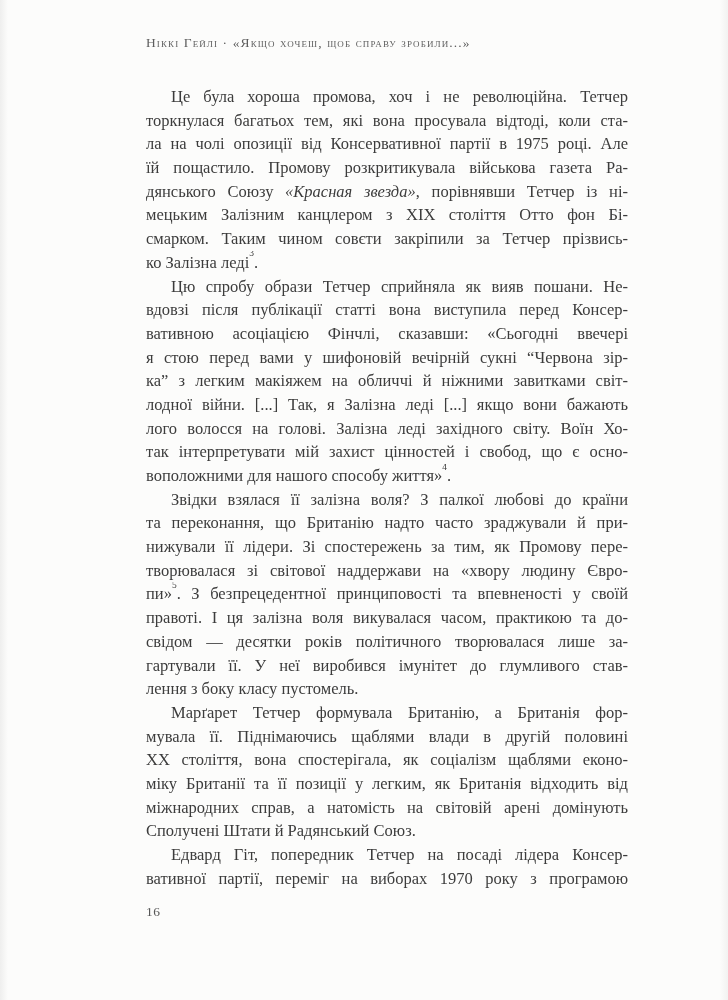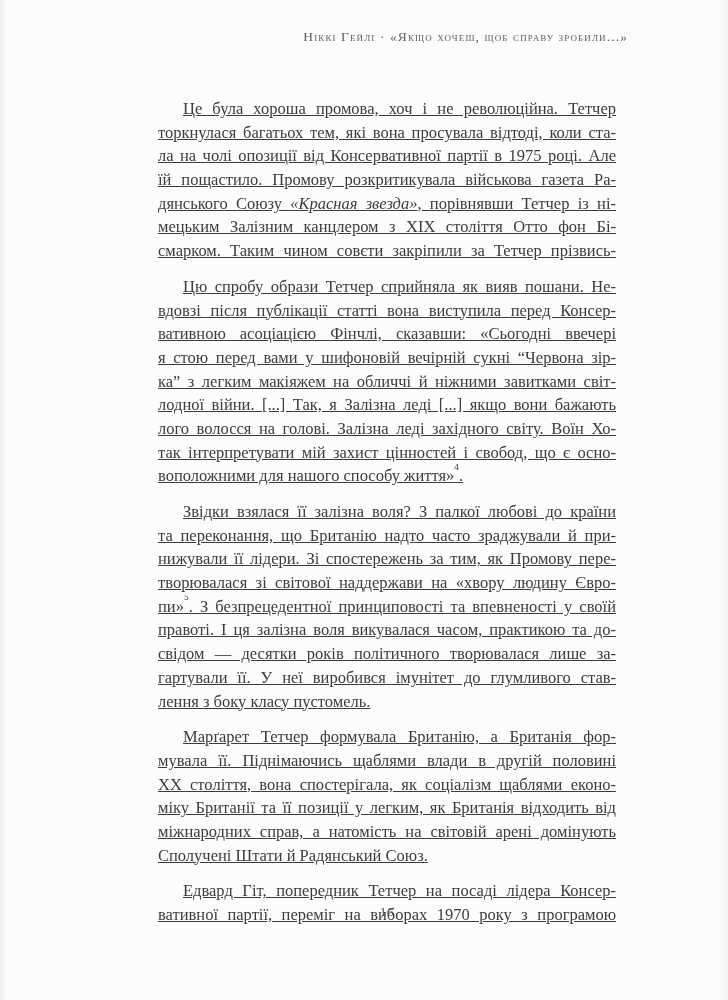--- a/index.html
+++ b/index.html
@@ -17,55 +17,54 @@
     background: linear-gradient(90deg, rgba(120,120,120,0.10), rgba(120,120,120,0));
     pointer-events: none;
   }
   .scan-edge-right {
     position: absolute; right: 0; top: 0; width: 8px; height: 100%;
     background: linear-gradient(270deg, rgba(120,120,120,0.08), rgba(120,120,120,0));
     pointer-events: none;
   }
   .running-head {
     position: absolute;
-    top: 29px; left: 146px; width: 482px;
-    text-align: right;
+    top: 35px; left: 146px; width: 482px;
+    text-align: left;
     font-variant: small-caps;
     letter-spacing: 1.1px;
     font-size: 13.5px;
     color: #5d5d5d;
   }
   .text-block {
     position: absolute;
     top: 85px; left: 146px; width: 482px;
     font-size: 16.5px;
     color: #3c3c3c;
   }
-  .para { margin: 12px; padding: 0; text-decoration: underline; }
+  .para { margin: 0; padding: 0; }
   .line {
     height: 23.7px;
     line-height: 23.7px;
     text-align: justify;
     text-align-last: justify;
     overflow: hidden;
     white-space: normal;
   }
   .line.first { text-indent: 25px; }
   .line.last-left { text-align-last: left; }
   .line em { font-style: italic; }
   .line sup {
     font-size: 9.5px;
     line-height: 0;
     position: relative;
     top: -5px;
   }
   .page-number {
     position: absolute;
     top: 904px; left: 146px; width: 482px;
-    text-align: center;
     font-size: 13.5px;
     letter-spacing: 0.5px;
     color: #565656;
   }
 </style>
 </head>
 <body>
 
 <div class="scan-edge-left"></div>
 <div class="scan-edge-right"></div>
@@ -74,20 +73,21 @@
 
 <div class="text-block">
     <div class="para">
       <div class="line first">Це була хороша промова, хоч і не революційна. Тетчер</div>
       <div class="line">торкнулася багатьох тем, які вона просувала відтоді, коли ста-</div>
       <div class="line">ла на чолі опозиції від Консервативної партії в 1975 році. Але</div>
       <div class="line">їй пощастило. Промову розкритикувала військова газета Ра-</div>
       <div class="line">дянського Союзу <em>«Красная звезда»</em>, порівнявши Тетчер із ні-</div>
       <div class="line">мецьким Залізним канцлером з XIX століття Отто фон Бі-</div>
       <div class="line">смарком. Таким чином совєти закріпили за Тетчер прізвись-</div>
+      <div class="line last-left">ко Залізна леді<sup>3</sup>.</div>
     </div>
     <div class="para">
       <div class="line first">Цю спробу образи Тетчер сприйняла як вияв пошани. Не-</div>
       <div class="line">вдовзі після публікації статті вона виступила перед Консер-</div>
       <div class="line">вативною асоціацією Фінчлі, сказавши: «Сьогодні ввечері</div>
       <div class="line">я стою перед вами у шифоновій вечірній сукні “Червона зір-</div>
       <div class="line">ка” з легким макіяжем на обличчі й ніжними завитками світ-</div>
       <div class="line">лодної війни. [...] Так, я Залізна леді [...] якщо вони бажають</div>
       <div class="line">лого волосся на голові. Залізна леді західного світу. Воїн Хо-</div>
       <div class="line">так інтерпретувати мій захист цінностей і свобод, що є осно-</div>

